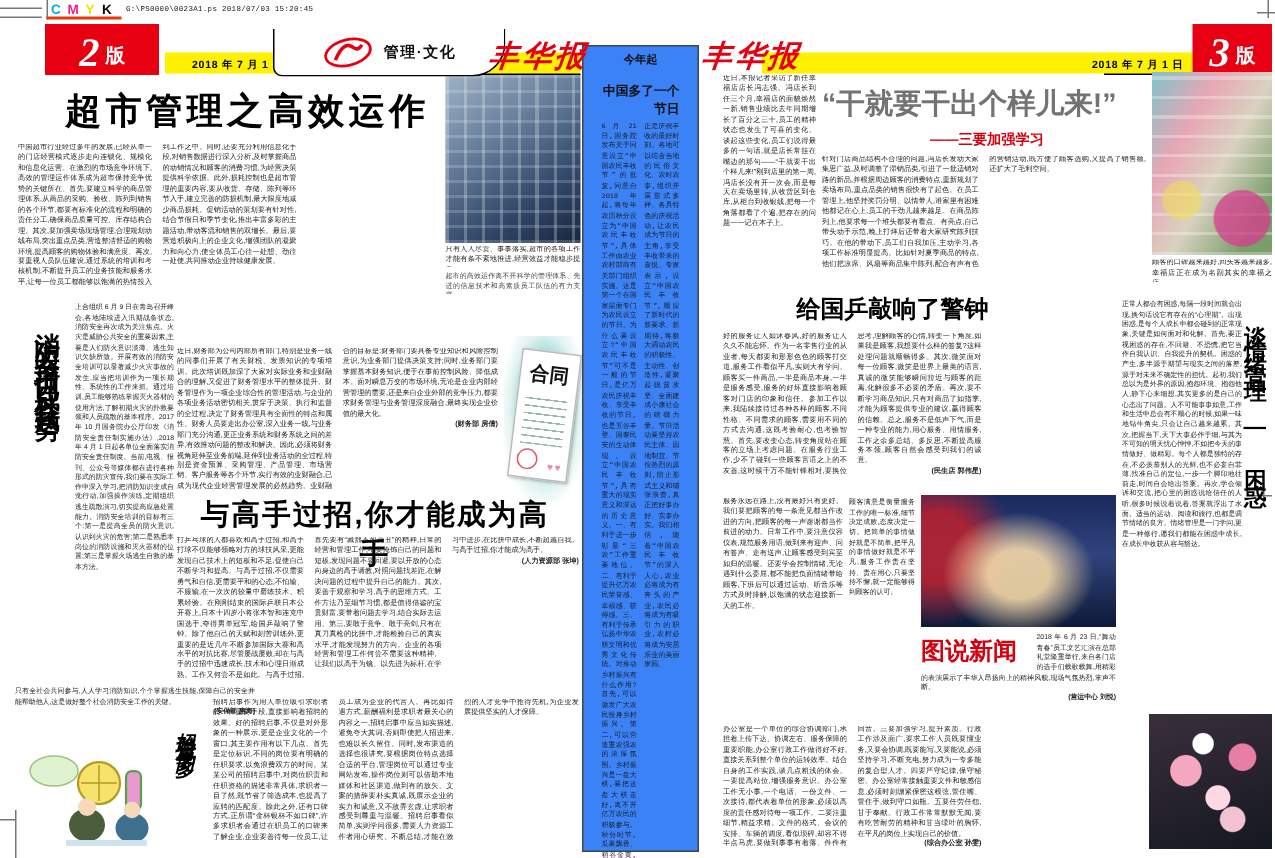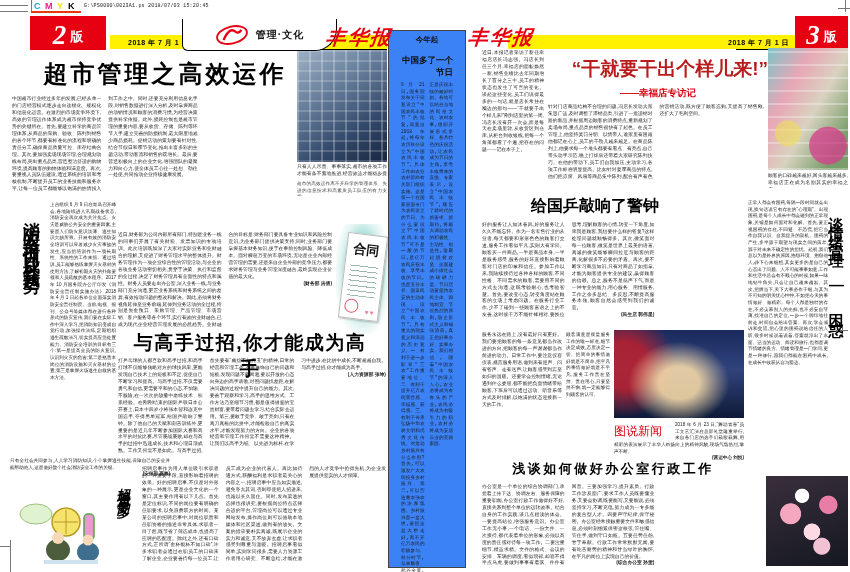--- a/index.html
+++ b/index.html
@@ -62,23 +62,23 @@
   .contract-paper{position:absolute;left:7px;top:10px;width:38px;height:84px;background:#fff;
       border:1px solid #bbb;transform:rotate(7deg);box-shadow:1px 1px 2px rgba(0,0,0,.25);}
   .contract-title{font-family:"Liberation Serif",serif;font-weight:bold;font-size:13px;text-align:center;margin-top:6px;}
   .contract-lines{margin:4px 5px 0 5px;height:34px;background:
       repeating-linear-gradient(0deg,#9db8b0 0 1px,transparent 1px 5px);}
   .stamp{position:absolute;left:4px;bottom:5px;width:12px;height:12px;border:1.4px solid #e05a6a;border-radius:50%;}
   .hearts{position:absolute;right:3px;bottom:4px;color:#ef8aa4;font-size:7px;letter-spacing:1px;}
   .festival-box{position:absolute;border:1px solid #444;background:#3b82f6;padding:4px 12px;box-sizing:border-box;font-family:Liberation Mono, monospace;}
   .fest-kicker{font-size:7.5px;font-weight:bold;text-align:center;}
   .fest-title{font-size:8.5px;font-weight:bold;text-align:right;margin:10px 0 3px 0;}
-  .caption-label{float:left;color:#d7000f;font-weight:normal;font-size:12px;margin:1px 13px 0 0;
+  .caption-label{float:left;color:#d7000f;font-weight:bold;font-size:16px;margin:1px 13px 0 0;
       font-family:"Liberation Serif",serif;}
-  .quote-title{font-weight:bold;text-align:right;color:#b91c1c;}
+  .quote-title{font-weight:bold;text-align:left;color:#737373;}
   .subtitle{font-weight:bold;text-align:center;color:#d7000f;}
 </style>
 </head>
 <body>
 
 <div id="sheet">
 
   <div class="mark" style="left:0;top:4.5px;width:28px;height:0.8px;"></div>
   <div class="mark" style="left:0;top:10.5px;width:28px;height:0.8px;"></div>
   <div class="mark" style="left:30.5px;top:0;width:0.8px;height:13px;"></div>
@@ -189,21 +189,21 @@
     <div class="fest-title">中国多了一个节日</div>
     <div class="body-sm cols2" style="height:498px;column-gap:5px;">
       <span>6 月 21 日,国务院发布关于同意设立“中国农民丰收节”的批复,同意自 2018 年起,将每年农历秋分设立为“中国农民丰收节”,具体工作由农业农村部商有关部门组织实施。这是第一个在国家层面专门为农民设立的节日。为什么要设立?“中国农民丰收节”可不是一般的节日,是亿万农民庆祝丰收、享受丰收的节日,也是五谷丰登、国泰民安的生动体现。设立“中国农民丰收节”,具有重大的现实意义和深远的历史意义。一、有利于进一步彰显“三农”工作重要地位。二、有利于提升亿万农民荣誉感、幸福感、获得感。三、有利于传承弘扬中华农耕文明和优秀文化传统。对推动乡村振兴有什么作用?首先,可以激发广大农民投身乡村振兴。第二,可以营造重农强农的浓厚氛围。乡村振兴是一盘大棋,要把这盘大棋走好,离不开亿万农民的积极参与。秋分时节,瓜果飘香、稻谷金黄,正是庆祝丰收的最好时刻。各地可以结合当地的民俗文化、农时农事,组织开展形式多样、各具特色的庆祝活动,让农民成为节日的主角,享受丰收带来的喜悦。专家表示,设立“中国农民丰收节”,顺应了新时代的新要求、新期待,将极大调动农民的积极性、主动性、创造性,凝聚起脱贫攻坚、全面建成小康社会的磅礴力量。节日活动要坚持农民主体、因地制宜、节俭热烈的原则,防止形式主义和铺张浪费,真正把好事办好、实事办实。我们相信,随着“中国农民丰收节”的深入人心,农业必将成为有奔头的产业,农民必将成为有吸引力的职业,农村必将成为安居乐业的美丽家园。</span>
     </div>
   </div>
 
   <div class="abs body-txt" style="left:482px;top:50px;width:62px;height:140px;">
     <span>近日,本报记者采访了新任幸福店店长冯志强。冯店长到任三个月,幸福店的面貌焕然一新,销售业绩比去年同期增长了百分之三十,员工的精神状态也发生了可喜的变化。谈起这些变化,员工们说得最多的一句话,就是店长常挂在嘴边的那句——“干就要干出个样儿来!”刚到店里的第一周,冯店长没有开一次会,而是每天在卖场里转,从收货区到仓库,从柜台到收银线,把每一个角落都看了个遍,把存在的问题一一记在本子上。</span>
   </div>
   <div class="abs quote-title" style="left:548px;top:56px;width:220px;font-size:19px;letter-spacing:0px;">“干就要干出个样儿来!”</div>
-  <div class="abs subtitle" style="left:548px;top:87px;width:220px;font-size:9.5px;">——幸福店专访记</div>
+  <div class="abs subtitle" style="left:548px;top:87px;width:220px;font-size:9.5px;">——三要加强学习</div>
   <div class="abs body-txt cols2" style="left:548px;top:104px;width:216px;height:84px;">
     <span>针对门店商品结构不合理的问题,冯店长发动大家集思广益,及时调整了滞销品类,引进了一批适销对路的新品,并根据周边顾客的消费特点,重新规划了卖场布局,重点品类的销售很快有了起色。在员工管理上,他坚持奖罚分明、以情带人,谁家里有困难他都记在心上,员工的干劲儿越来越足。在商品陈列上,他要求每一个堆头都要有看点、有亮点,自己带头动手示范,晚上打烊后还带着大家研究陈列技巧。在他的带动下,员工们自我加压,主动学习,各项工作标准明显提高。比如针对夏季商品的特点,他们把凉席、风扇等商品集中陈列,配合有声有色的营销活动,既方便了顾客选购,又提高了销售额,还扩大了毛利空间。</span>
   </div>
   <div class="photo ph-store" style="left:768px;top:48px;width:80px;height:122px;"></div>
   <div class="abs body-txt" style="left:768px;top:173px;width:80px;height:15px;">
     <span>顾客的口碑越来越好,回头客越来越多,幸福店正在成为名副其实的幸福之店。</span>
   </div>
 
   <div class="abs headline" style="left:530px;top:196px;width:130px;font-size:16px;font-family:'Liberation Serif',serif;">给国乒敲响了警钟</div>
   <div class="abs body-txt cols3" style="left:482px;top:222px;width:262px;height:104px;">
@@ -222,21 +222,20 @@
     <span class="caption-label">图说新闻</span>
     <span>2018 年 6 月 23 日,“舞动青春”员工文艺汇演在总部礼堂隆重举行,来自各门店的选手们载歌载舞,用精彩的表演展示了丰华人昂扬向上的精神风貌,现场气氛热烈,掌声不断。</span>
     <span class="sig">(营运中心 刘悦)</span>
   </div>
 
   <div class="abs body-sm" style="left:748px;top:200px;width:80px;height:272px;">
     <span>正常人都会有困惑,每隔一段时间就会出现,换句话说它有存在的“心理期”。出现困惑,是每个人成长中都会碰到的正常现象,关键是如何面对和化解。首先,要正视困惑的存在,不回避、不恐慌,把它当作自我认识、自我提升的契机。困惑的产生,多半源于期望与现实之间的落差,源于对未来不确定性的担忧。起初,我们总以为是外界的原因,抱怨环境、抱怨他人,静下心来细想,其实更多的是自己的心态出了问题。人不可能事事如意,工作和生活中总会有不顺心的时候,如果一味地钻牛角尖,只会让自己越来越累。其次,把握当下,天下大事必作于细,与其为不可知的明天忧心忡忡,不如把今天的事情做好、做精彩。每个人都是独特的存在,不必羡慕别人的光鲜,也不必妄自菲薄,找准自己的定位,一步一个脚印地往前走,时间自会给出答案。再次,学会倾诉和交流,把心里的困惑说给信任的人听,很多时候说着说着,答案就浮出了水面。适当的运动、阅读和旅行,也都是调节情绪的良方。情绪管理是一门学问,更是一种修行,愿我们都能在困惑中成长,在成长中收获从容与豁达。</span>
   </div>
   <div class="vtitle" style="left:826px;top:205px;height:270px;font-size:15px;letter-spacing:9px;font-family:'Liberation Sans',sans-serif;">谈情绪管理——困惑</div>
 
-  <div class="abs headline" style="left:482px;top:460px;width:262px;font-size:13px;letter-spacing:2.5px;">浅谈如何做好办公室行政工作</div>
   <div class="abs body-txt cols3" style="left:482px;top:484px;width:262px;height:84px;">
     <span>办公室是一个单位的综合协调部门,承担着上传下达、协调左右、服务保障的重要职能,办公室行政工作做得好不好,直接关系到整个单位的运转效率。结合自身的工作实践,谈几点粗浅的体会。一要提高站位,增强服务意识。办公室工作无小事,一个电话、一份文件、一次接待,都代表着单位的形象,必须以高度的责任感对待每一项工作。二要注重细节,精益求精。文件的格式、会议的安排、车辆的调度,看似琐碎,却容不得半点马虎,要做到事事有着落、件件有回音。三要加强学习,提升素质。行政工作涉及面广,要求工作人员既要懂业务,又要会协调,既要能写,又要能说,必须坚持学习,不断充电,努力成为一专多能的复合型人才。四要严守纪律,保守秘密。办公室经常接触重要文件和敏感信息,必须时刻绷紧保密这根弦,管住嘴、管住手,做到守口如瓶。五要任劳任怨,甘于奉献。行政工作常常默默无闻,要有吃苦耐劳的精神和甘当绿叶的胸怀,在平凡的岗位上实现自己的价值。</span>
     <span class="sig">(综合办公室 孙雯)</span>
   </div>
 
   <div class="photo ph-flowers" style="left:766px;top:476px;width:82px;height:90px;"></div>
 
 </div>
 
 </body></html>

